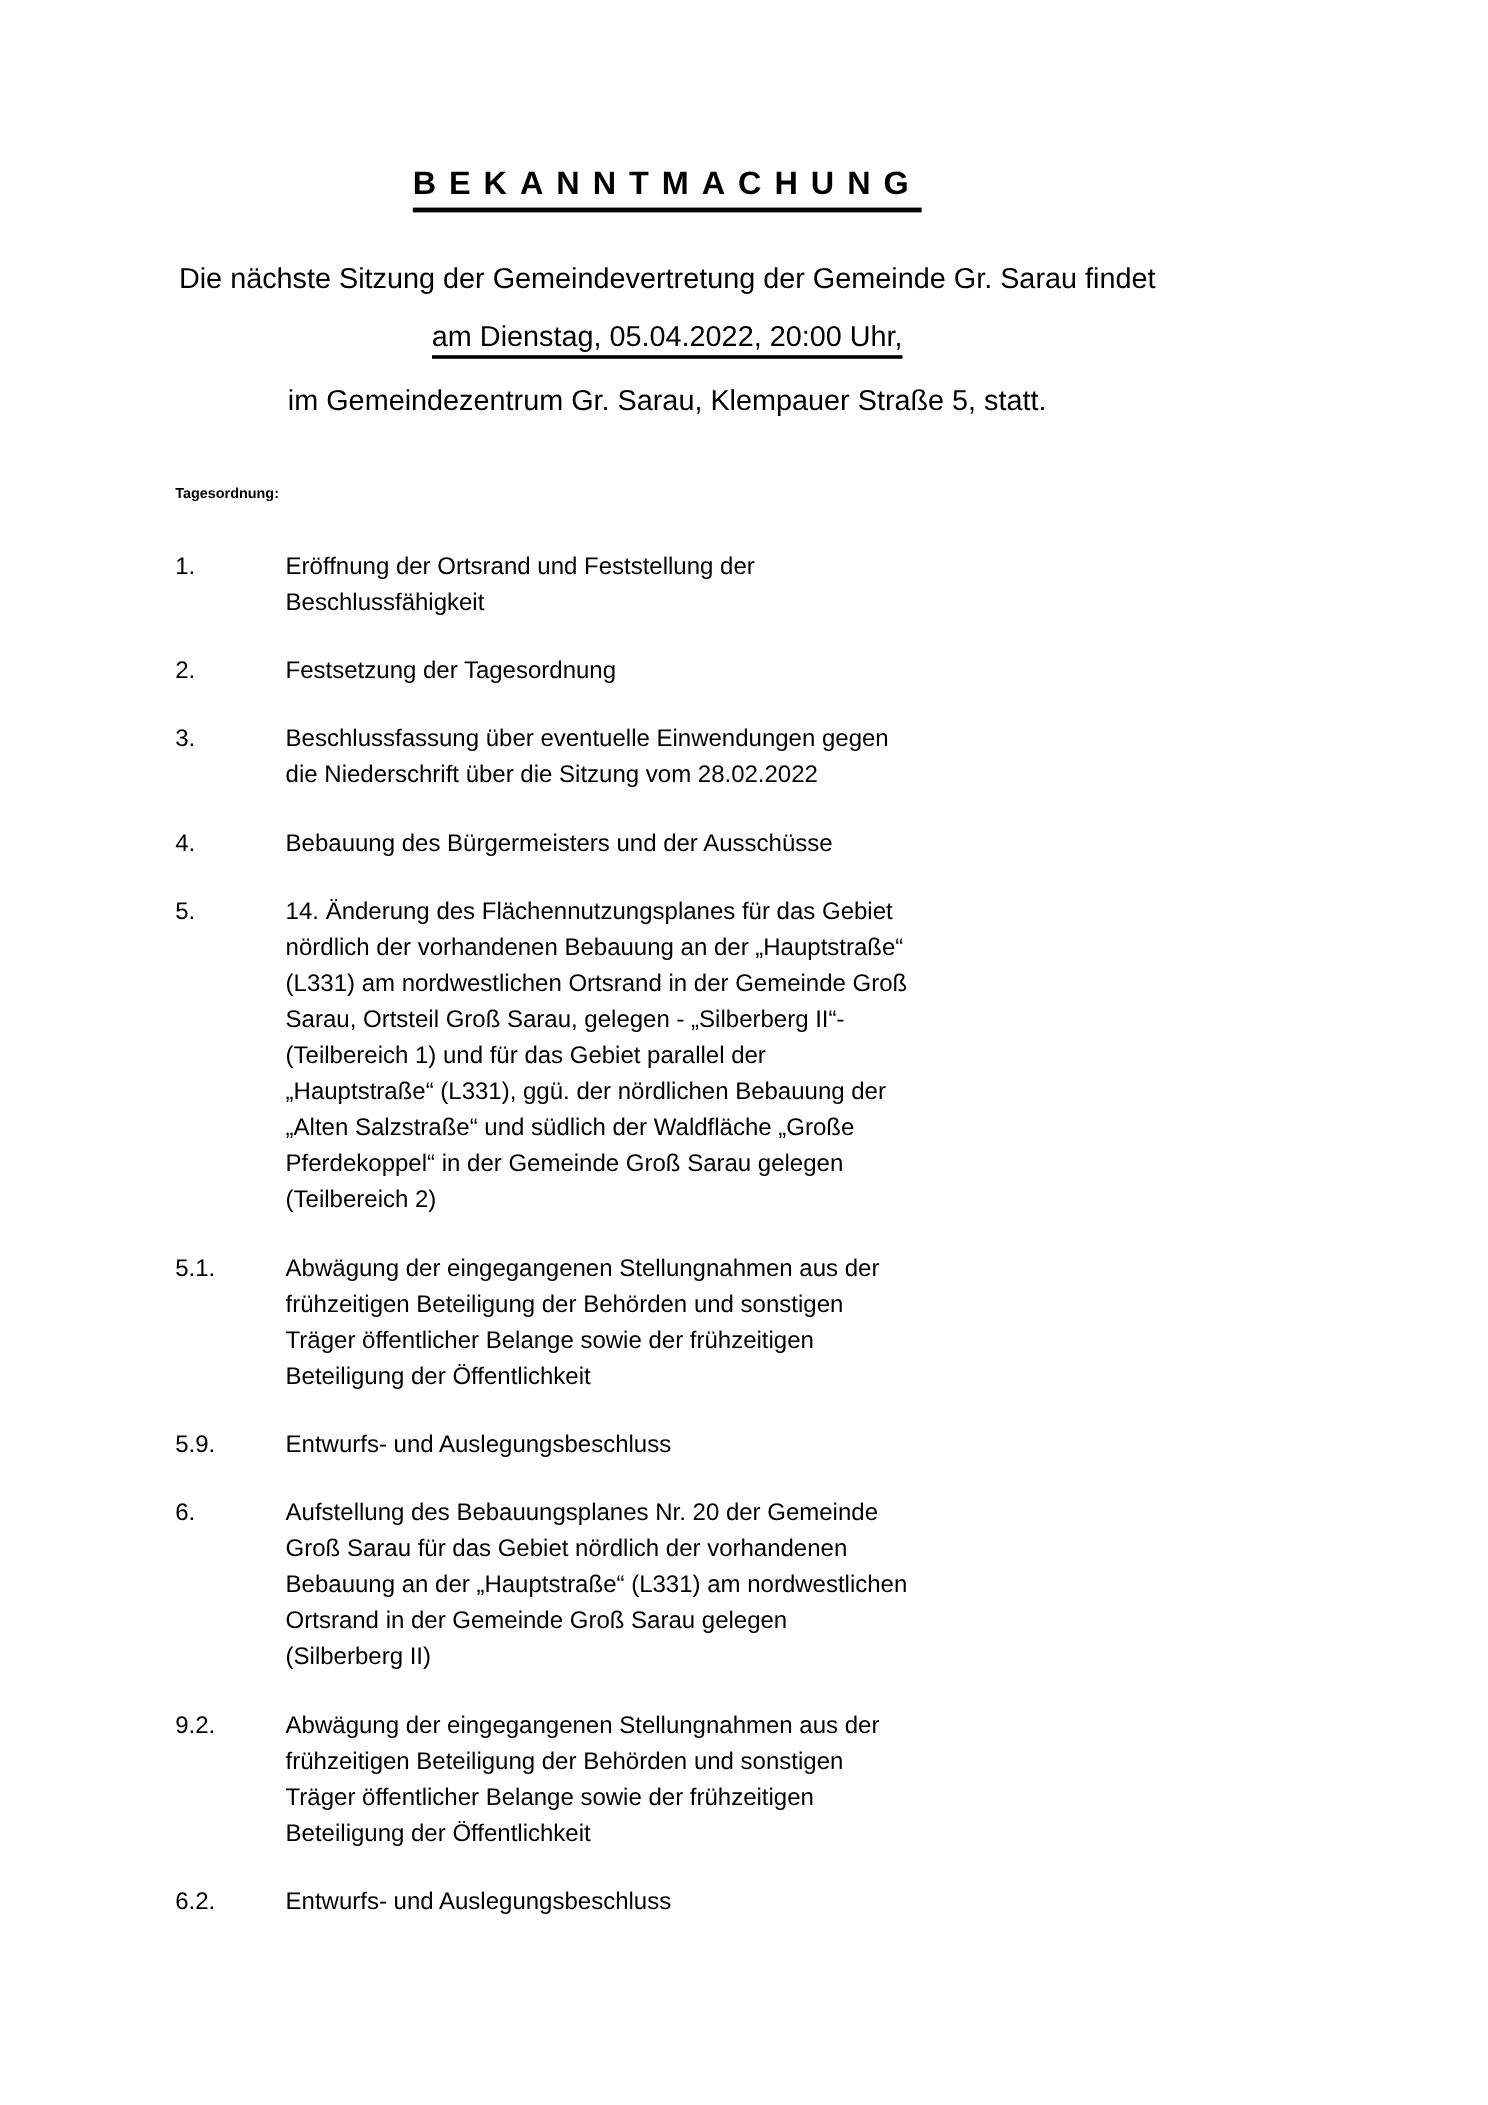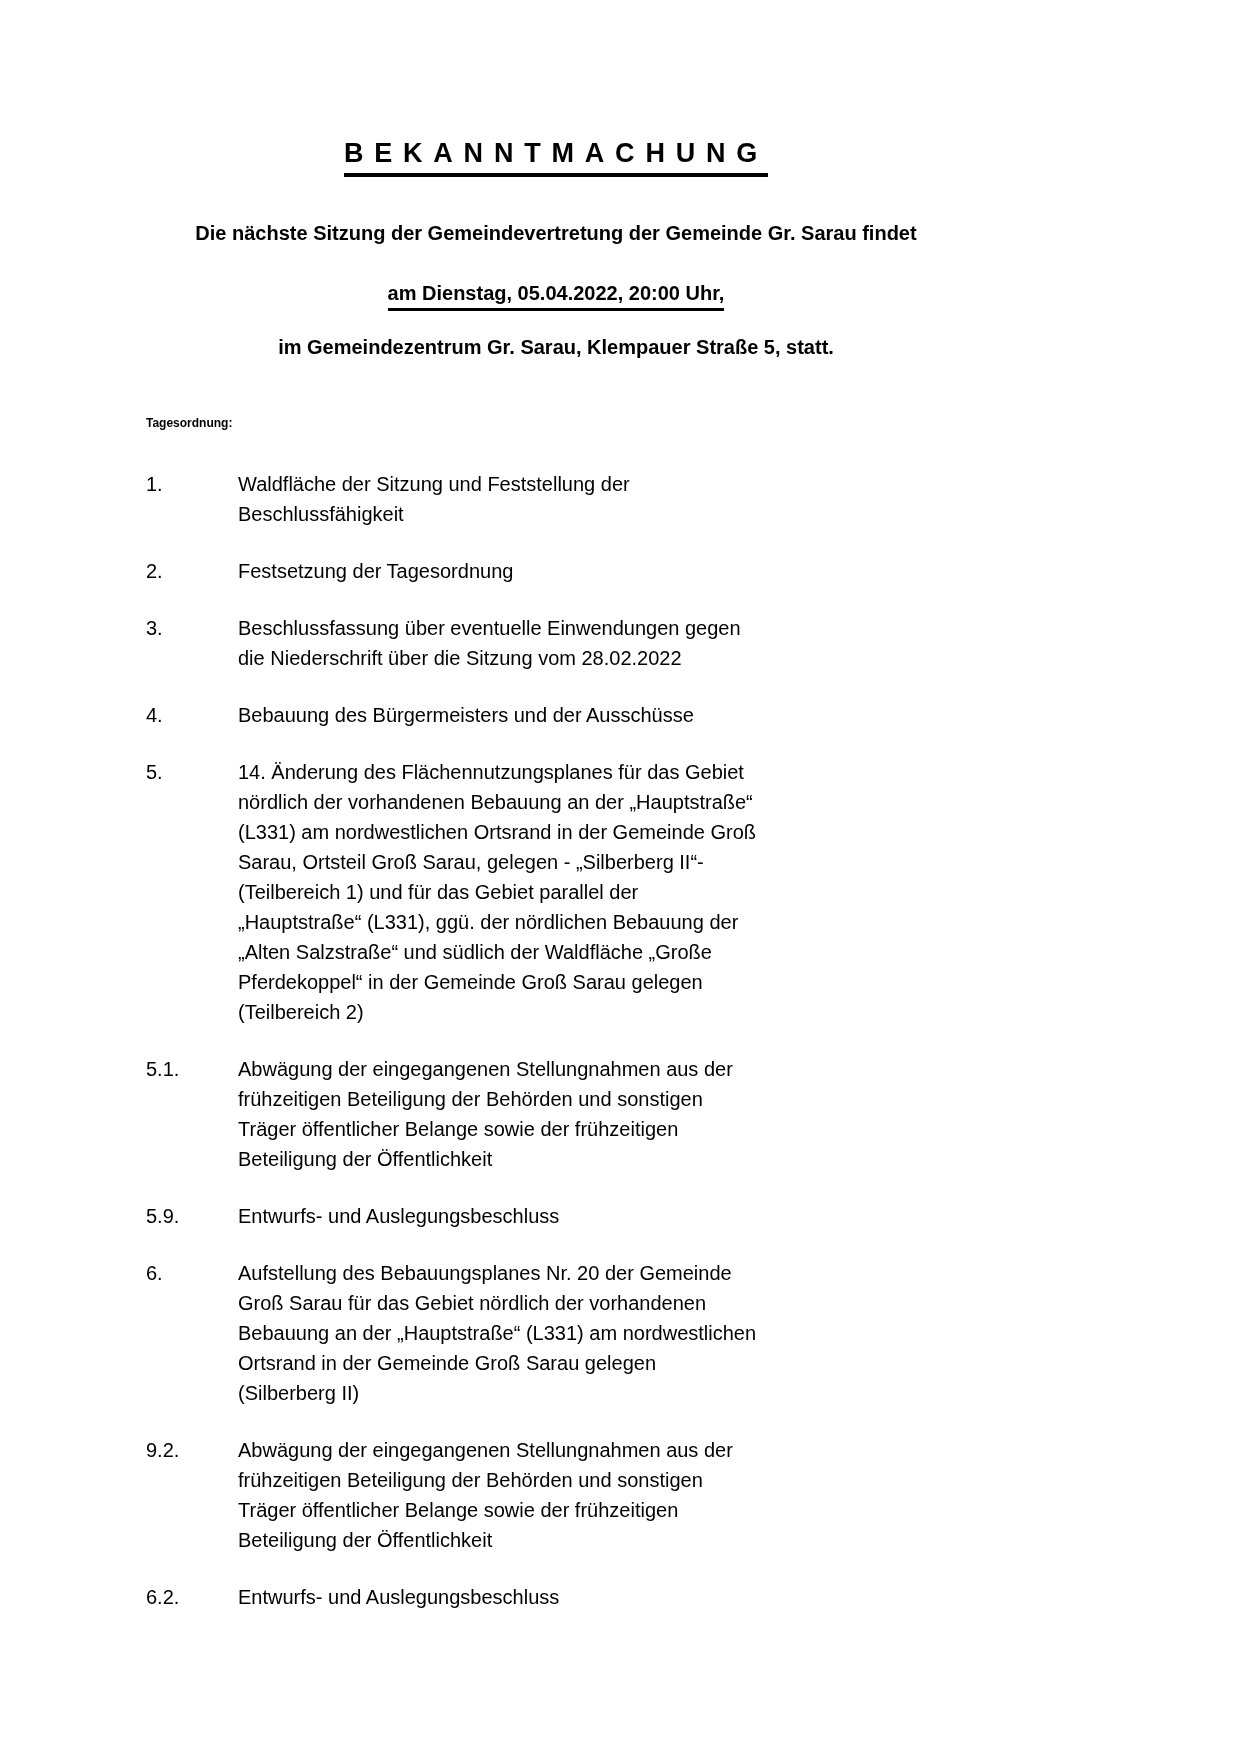--- a/index.html
+++ b/index.html
@@ -35,30 +35,29 @@
     font-size: 27px;
     font-weight: bold;
     letter-spacing: 0.40em;
     border-bottom: 4px solid #000;
     padding-bottom: 4px;
     white-space: nowrap;
   }
   
   .intro {
     text-align: center;
-    font-size: 20px;
-    font-weight: bold;
+    font-size: 24px;
+    font-weight: normal;
     line-height: 24px;
     margin: 0 0 24px 0;
   }
   .underlined {
     display: inline-block;
     border-bottom: 3px solid #000;
     padding-bottom: 3px;
-    margin-top: 12px;
   }
   
   .agenda-heading {
     font-size: 12px;
     font-weight: bold;
     line-height: 24px;
     margin: 52px 0 34px 0;
   }
   .agenda-item {
     display: flex;
@@ -87,21 +86,21 @@
     <p class="intro">Die nächste Sitzung der Gemeindevertretung der Gemeinde Gr. Sarau findet</p>
 
     <p class="intro"><span class="underlined">am Dienstag, 05.04.2022, 20:00 Uhr,</span></p>
 
     <p class="intro">im Gemeindezentrum Gr. Sarau, Klempauer Straße 5, statt.</p>
 
     <div class="agenda-heading">Tagesordnung:</div>
 
     <div class="agenda-item">
       <div class="agenda-num">1.</div>
-      <div class="agenda-text">Waldfläche der Sitzung und Feststellung der
+      <div class="agenda-text">Eröffnung der Ortsrand und Feststellung der
 Beschlussfähigkeit</div>
     </div>
 
     <div class="agenda-item">
       <div class="agenda-num">2.</div>
       <div class="agenda-text">Festsetzung der Tagesordnung</div>
     </div>
 
     <div class="agenda-item">
       <div class="agenda-num">3.</div>

